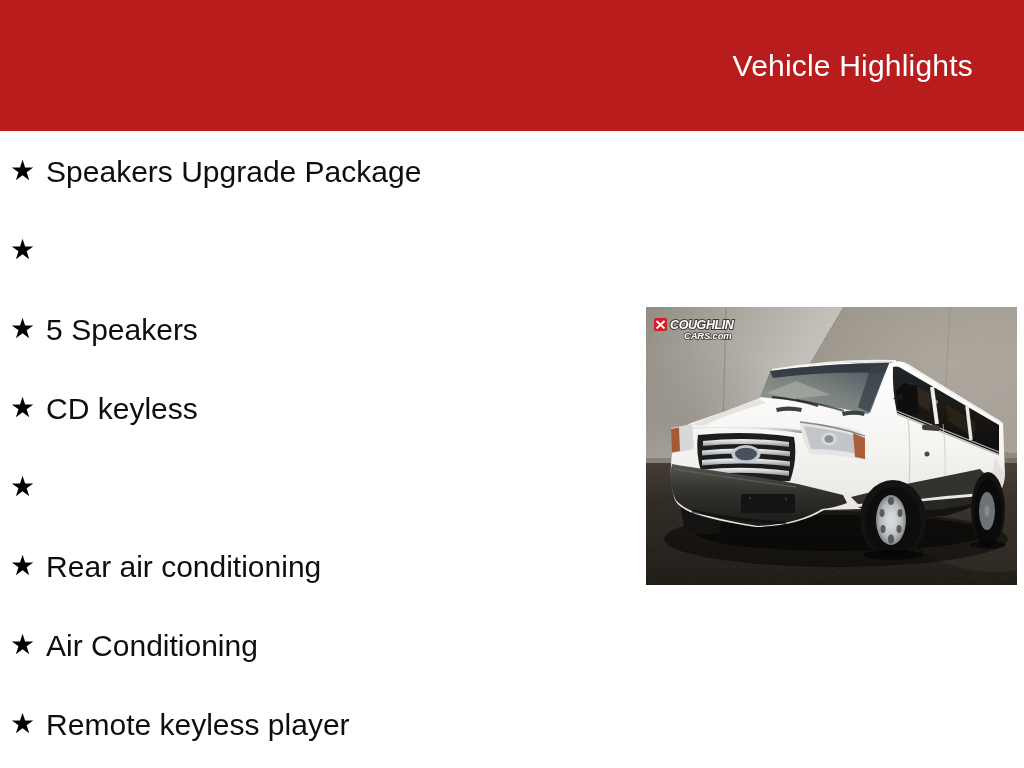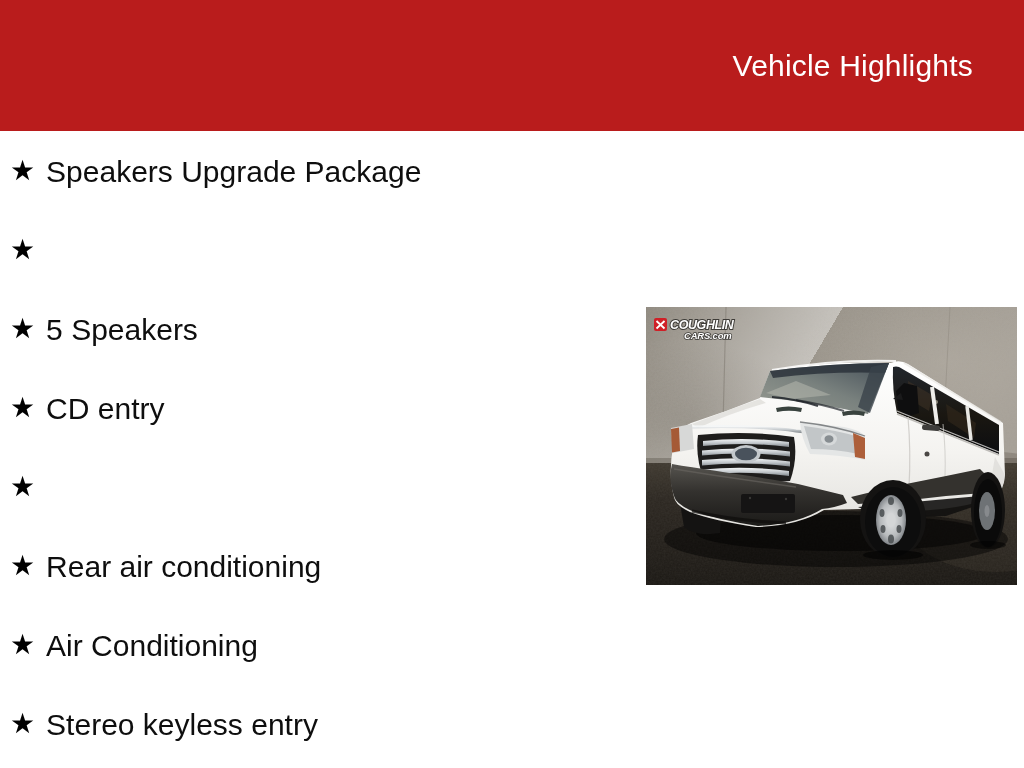--- a/index.html
+++ b/index.html
@@ -70,36 +70,36 @@
       </li>
       <li class="hl-item">
         <span class="star">★</span>
       </li>
       <li class="hl-item">
         <span class="star">★</span>
         <span class="hl-text">5 Speakers</span>
       </li>
       <li class="hl-item">
         <span class="star">★</span>
-        <span class="hl-text">CD entry</span>
+        <span class="hl-text">CD keyless</span>
       </li>
       <li class="hl-item">
         <span class="star">★</span>
       </li>
       <li class="hl-item">
         <span class="star">★</span>
         <span class="hl-text">Rear air conditioning</span>
       </li>
       <li class="hl-item">
         <span class="star">★</span>
         <span class="hl-text">Air Conditioning</span>
       </li>
       <li class="hl-item">
         <span class="star">★</span>
-        <span class="hl-text">Stereo keyless entry</span>
+        <span class="hl-text">Remote keyless player</span>
       </li>
     </ul>
 
   <figure class="photo">
     <svg viewBox="0 0 371 278" width="371" height="278" role="img" aria-label="White Ford Transit passenger van, front three-quarter view, parked in front of a gray concrete wall">
       <defs>
         <linearGradient id="wallG" x1="0" y1="0" x2="1" y2="0.25">
           <stop offset="0" stop-color="#8d877d"></stop>
           <stop offset="0.5" stop-color="#98928889"></stop>
           <stop offset="0.5" stop-color="#989288"></stop>

